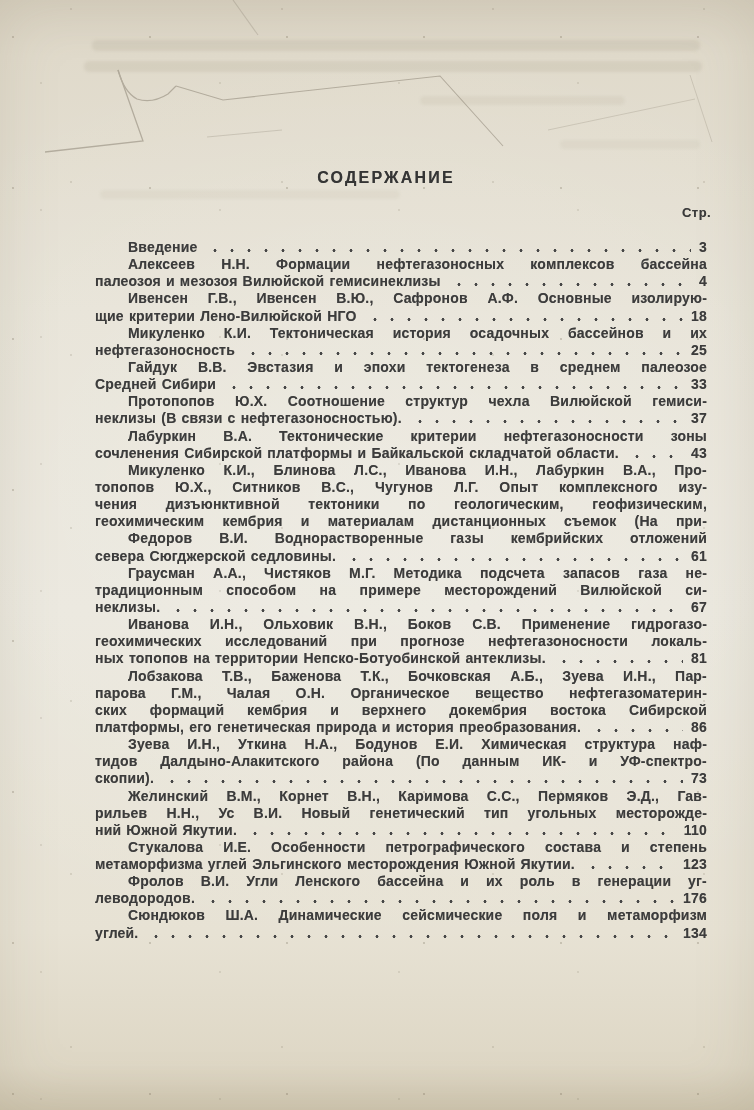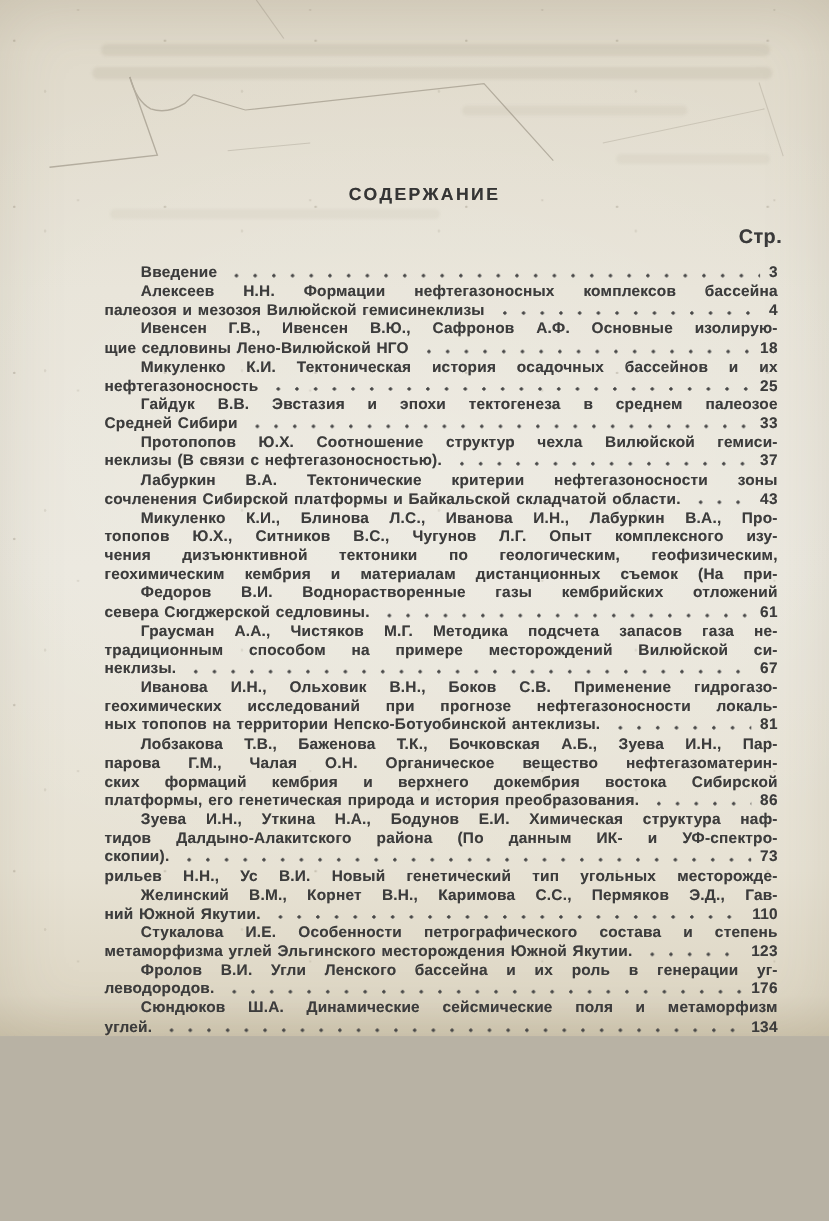--- a/index.html
+++ b/index.html
@@ -1,18 +1,18 @@
 <!DOCTYPE html>
 <html><head>
 <meta charset="utf-8">
 <style>
   html,body{margin:0;padding:0;background:#b8b2a4;}
   #page{
     position:relative;
-    width:754px;height:942px;
+    width:754px;height:1110px;
     margin:0 auto;
     overflow:hidden;
     font-family:"Liberation Sans","DejaVu Sans",sans-serif;
     background:
       radial-gradient(ellipse 120% 60% at 50% 45%, rgba(255,255,255,0.20), rgba(255,255,255,0) 70%),
       linear-gradient(180deg,#d9d2c2 0%,#e0dacb 5%,#e7e3d7 28%,#eae7dd 55%,#e7e2d4 84%,#ded7c5 96%,#d0c7b1 100%);
     box-shadow:inset 0 0 60px rgba(140,128,100,0.18);
   }
   
   #page::before{
@@ -26,21 +26,21 @@
   .title{
     position:absolute;left:0;right:0;top:169px;
     text-align:center;
     font-size:16px;font-weight:bold;letter-spacing:2.2px;
     color:#353535;
     transform:translateX(9px);
     text-shadow:0 0 0.5px rgba(53,53,53,0.55);
   }
   .str-header{
     position:absolute;top:205px;right:43px;
-    font-size:18px;font-weight:bold;color:#3a3a3a;
+    font-size:13px;font-weight:bold;color:#3a3a3a;
     letter-spacing:0.4px;
     text-shadow:0 0 0.5px rgba(58,58,58,0.5);
   }
   #toc{
     position:absolute;left:95px;top:239px;width:612px;
     font-size:14px;font-weight:bold;color:#3c3c3c;
     letter-spacing:0.2px;word-spacing:1px;
     text-shadow:0 0 0.5px rgba(60,60,60,0.45);
   }
   .line{
@@ -98,21 +98,21 @@
         <span class="num">3</span>
       </div>
       <div class="line indent">Алексеев Н.Н. Формации нефтегазоносных комплексов бассейна</div>
       <div class="line flexrow">
         <span class="txt">палеозоя и мезозоя Вилюйской гемисинеклизы</span>
         <span class="leader"></span>
         <span class="num">4</span>
       </div>
       <div class="line indent">Ивенсен Г.В., Ивенсен В.Ю., Сафронов А.Ф. Основные изолирую-</div>
       <div class="line flexrow">
-        <span class="txt">щие седловины Лено-Вилюйской НГО</span>
+        <span class="txt">щие критерии Лено-Вилюйской НГО</span>
         <span class="leader"></span>
         <span class="num">18</span>
       </div>
       <div class="line indent">Микуленко К.И. Тектоническая история осадочных бассейнов и их</div>
       <div class="line flexrow">
         <span class="txt">нефтегазоносность</span>
         <span class="leader"></span>
         <span class="num">25</span>
       </div>
       <div class="line indent">Гайдук В.В. Эвстазия и эпохи тектогенеза в среднем палеозое</div>
@@ -165,22 +165,22 @@
         <span class="leader"></span>
         <span class="num">86</span>
       </div>
       <div class="line indent">Зуева И.Н., Уткина Н.А., Бодунов Е.И. Химическая структура наф-</div>
       <div class="line">тидов Далдыно-Алакитского района (По данным ИК- и УФ-спектро-</div>
       <div class="line flexrow">
         <span class="txt">скопии).</span>
         <span class="leader"></span>
         <span class="num">73</span>
       </div>
+      <div class="line indent">Желинский В.М., Корнет В.Н., Каримова С.С., Пермяков Э.Д., Гав-</div>
       <div class="line">рильев Н.Н., Ус В.И. Новый генетический тип угольных месторожде-</div>
-      <div class="line indent">Желинский В.М., Корнет В.Н., Каримова С.С., Пермяков Э.Д., Гав-</div>
       <div class="line flexrow">
         <span class="txt">ний Южной Якутии.</span>
         <span class="leader"></span>
         <span class="num">110</span>
       </div>
       <div class="line indent">Стукалова И.Е. Особенности петрографического состава и степень</div>
       <div class="line flexrow">
         <span class="txt">метаморфизма углей Эльгинского месторождения Южной Якутии.</span>
         <span class="leader"></span>
         <span class="num">123</span>

